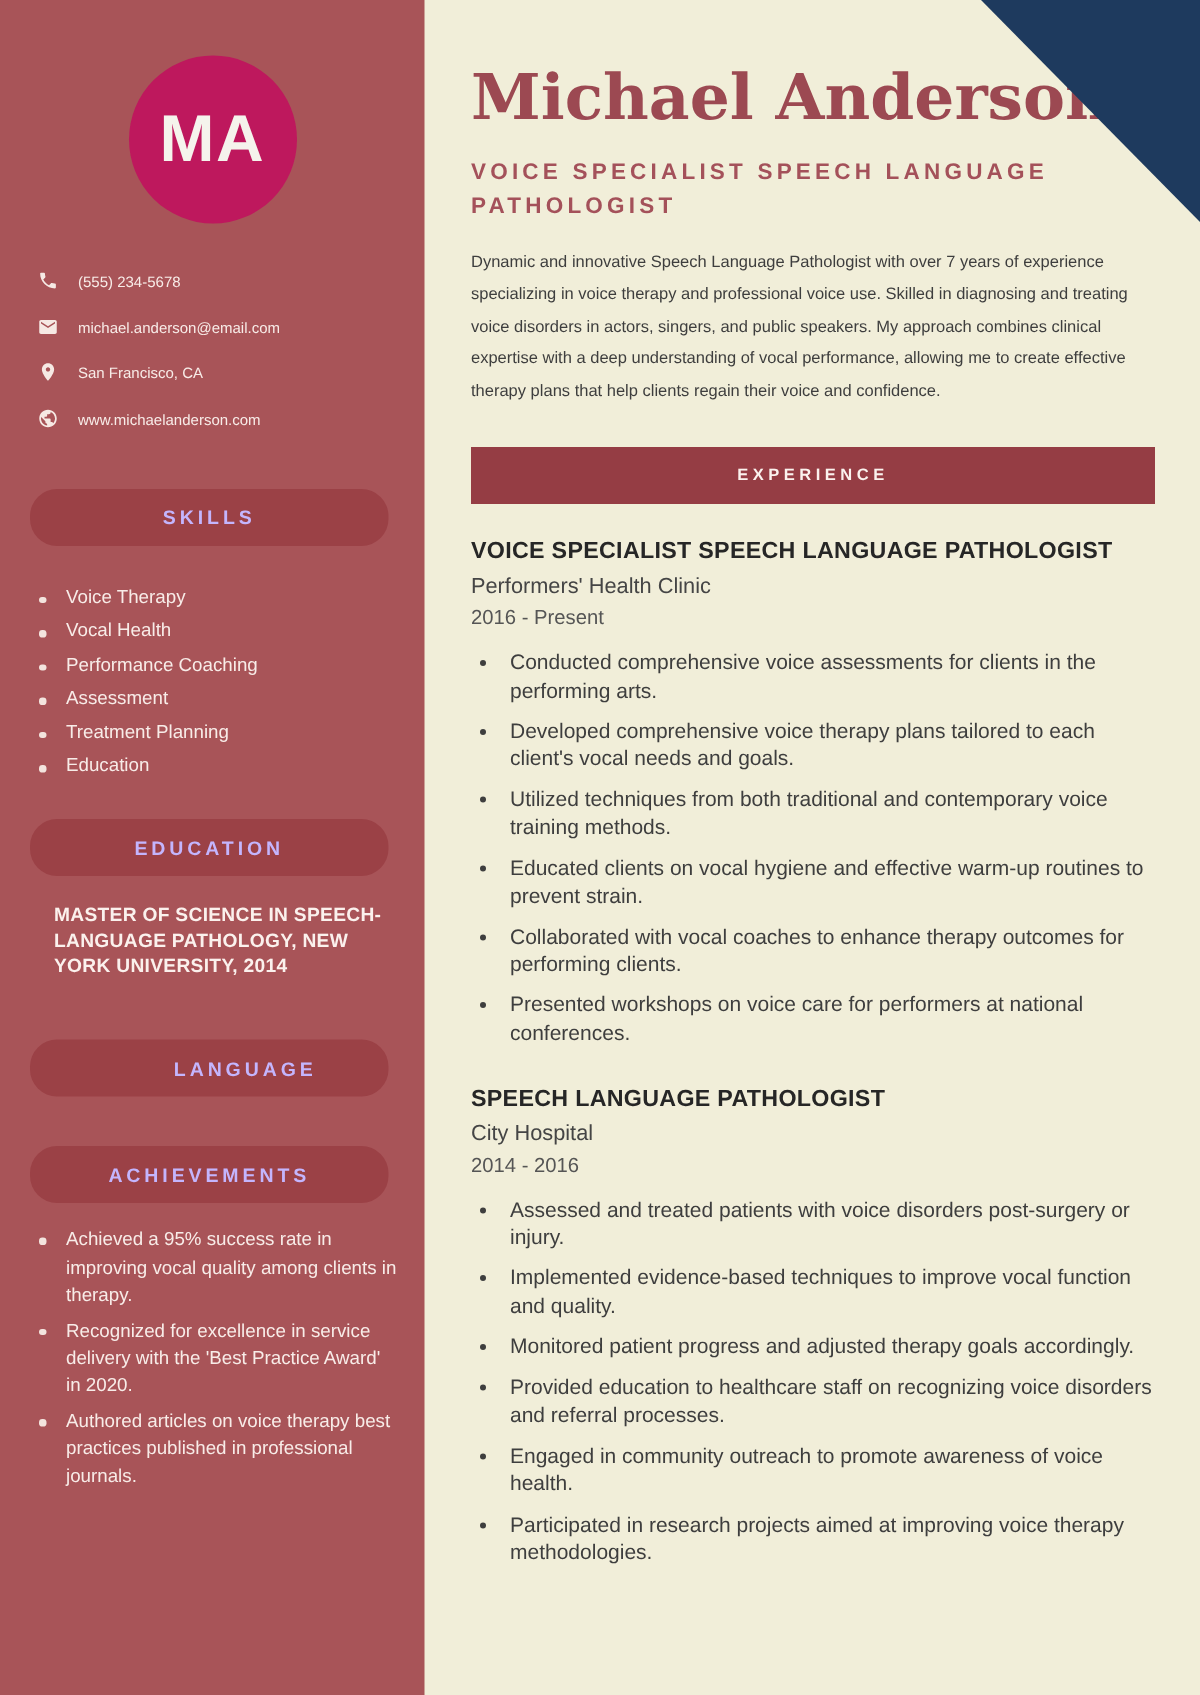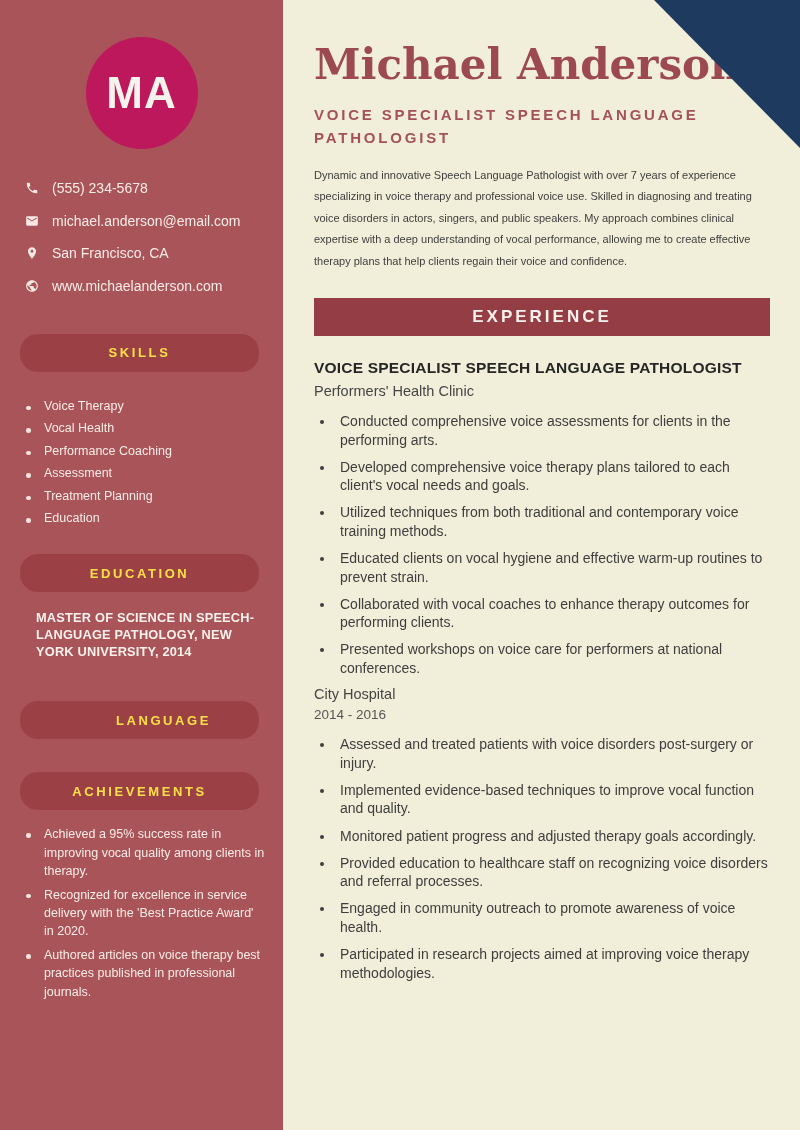--- a/index.html
+++ b/index.html
@@ -13,28 +13,28 @@
   .sidebar {
     position: absolute; left: 0; top: 0; width: 283px; height: 1130px;
     background: #a85458; color: #f8ece8;
   }
   .avatar {
     width: 112px; height: 112px; border-radius: 50%; background: #be185d;
     margin: 37px auto 0; display: flex; align-items: center; justify-content: center;
     color: #f5f3ec; font-size: 44px; font-weight: bold; letter-spacing: 1px;
   }
   .contact { list-style: none; margin: 31px 14px 0 25px; }
-  .contact li { display: flex; align-items: center; gap: 13px; font-size: 14px; margin-bottom: 16.5px; }
+  .contact li { display: flex; align-items: flex-end; gap: 13px; font-size: 10px; margin-bottom: 16.5px; }
   .cicon { width: 14px; height: 14px; flex: 0 0 14px; display: inline-flex; }
   .cicon svg { width: 14px; height: 14px; fill: #f6e9e4; }
 
   .band {
     background: #9b4146; height: 38px; margin: 0 24px 0 20px;
     display: flex; align-items: center; justify-content: center;
-    font-weight: bold; font-size: 13px; letter-spacing: 2.6px; color: #fde047; border-radius: 18px;
+    font-weight: bold; font-size: 13px; letter-spacing: 2.6px; color: #c4b5fd; border-radius: 18px;
   }
   .band.skills       { margin-top: 40px; }
   .band.education    { margin-top: 29px; }
   .band.language     { margin-top: 41px; padding-left: 48px; }
   .band.achievements { margin-top: 33px; justify-content: center; }
 
   .dotlist { list-style: none; margin: 28px 18px 0 25px; }
   .dotlist li { position: relative; padding-left: 19px; font-size: 12.5px; line-height: 13px; margin-bottom: 9.5px; }
   .dotlist li::before {
     content: ""; position: absolute; left: 1px; top: 6px;
@@ -63,21 +63,21 @@
   }
   h2.role {
     margin-top: 13px; font-size: 15px; font-weight: bold; color: #a4515a;
     letter-spacing: 2.8px; line-height: 23px; max-width: 455px;
   }
   .summary { margin-top: 16px; font-size: 11px; line-height: 21.4px; color: #3e3e3e; max-width: 456px; }
 
   .xband {
     margin-top: 26px; height: 38px; width: 456px; background: #953d44;
     display: flex; align-items: center; justify-content: center;
-    color: #fbf2ee; font-weight: bold; font-size: 17px; letter-spacing: 3px;
+    color: #fbf2ee; font-weight: bold; font-size: 11px; letter-spacing: 3px;
   }
 
   .job h3 { margin-top: 23px; font-size: 15.5px; color: #262626; letter-spacing: 0.2px; }
   .job .company { margin-top: 6px; font-size: 14.5px; color: #454545; }
   .job .dates   { margin-top: 5px; font-size: 13.5px; color: #555555; }
   .joblist { margin: 13px 0 0 0; padding-left: 21px; max-width: 456px; }
   .joblist li { font-size: 14px; line-height: 18.6px; margin-bottom: 8.5px; padding-left: 5px; }
   .job + .job h3 { margin-top: 26px; }
 </style>
 </head>
@@ -164,31 +164,33 @@
     <h2 class="role">VOICE SPECIALIST SPEECH LANGUAGE PATHOLOGIST</h2>
     <p class="summary">Dynamic and innovative Speech Language Pathologist with over 7 years of experience specializing in voice therapy and professional voice use. Skilled in diagnosing and treating voice disorders in actors, singers, and public speakers. My approach combines clinical expertise with a deep understanding of vocal performance, allowing me to create effective therapy plans that help clients regain their voice and confidence.</p>
 
     <div class="xband">
       <span>EXPERIENCE</span>
     </div>
 
     <section class="job">
       <h3>VOICE SPECIALIST SPEECH LANGUAGE PATHOLOGIST</h3>
       <div class="company">Performers' Health Clinic</div>
+      <div class="dates">2016 - Present</div>
       <ul class="joblist">
         <li>Conducted comprehensive voice assessments for clients in the performing arts.</li>
         <li>Developed comprehensive voice therapy plans tailored to each client's vocal needs and goals.</li>
         <li>Utilized techniques from both traditional and contemporary voice training methods.</li>
         <li>Educated clients on vocal hygiene and effective warm-up routines to prevent strain.</li>
         <li>Collaborated with vocal coaches to enhance therapy outcomes for performing clients.</li>
         <li>Presented workshops on voice care for performers at national conferences.</li>
       </ul>
     </section>
 
     <section class="job">
+      <h3>SPEECH LANGUAGE PATHOLOGIST</h3>
       <div class="company">City Hospital</div>
       <div class="dates">2014 - 2016</div>
       <ul class="joblist">
         <li>Assessed and treated patients with voice disorders post-surgery or injury.</li>
         <li>Implemented evidence-based techniques to improve vocal function and quality.</li>
         <li>Monitored patient progress and adjusted therapy goals accordingly.</li>
         <li>Provided education to healthcare staff on recognizing voice disorders and referral processes.</li>
         <li>Engaged in community outreach to promote awareness of voice health.</li>
         <li>Participated in research projects aimed at improving voice therapy methodologies.</li>
       </ul>

